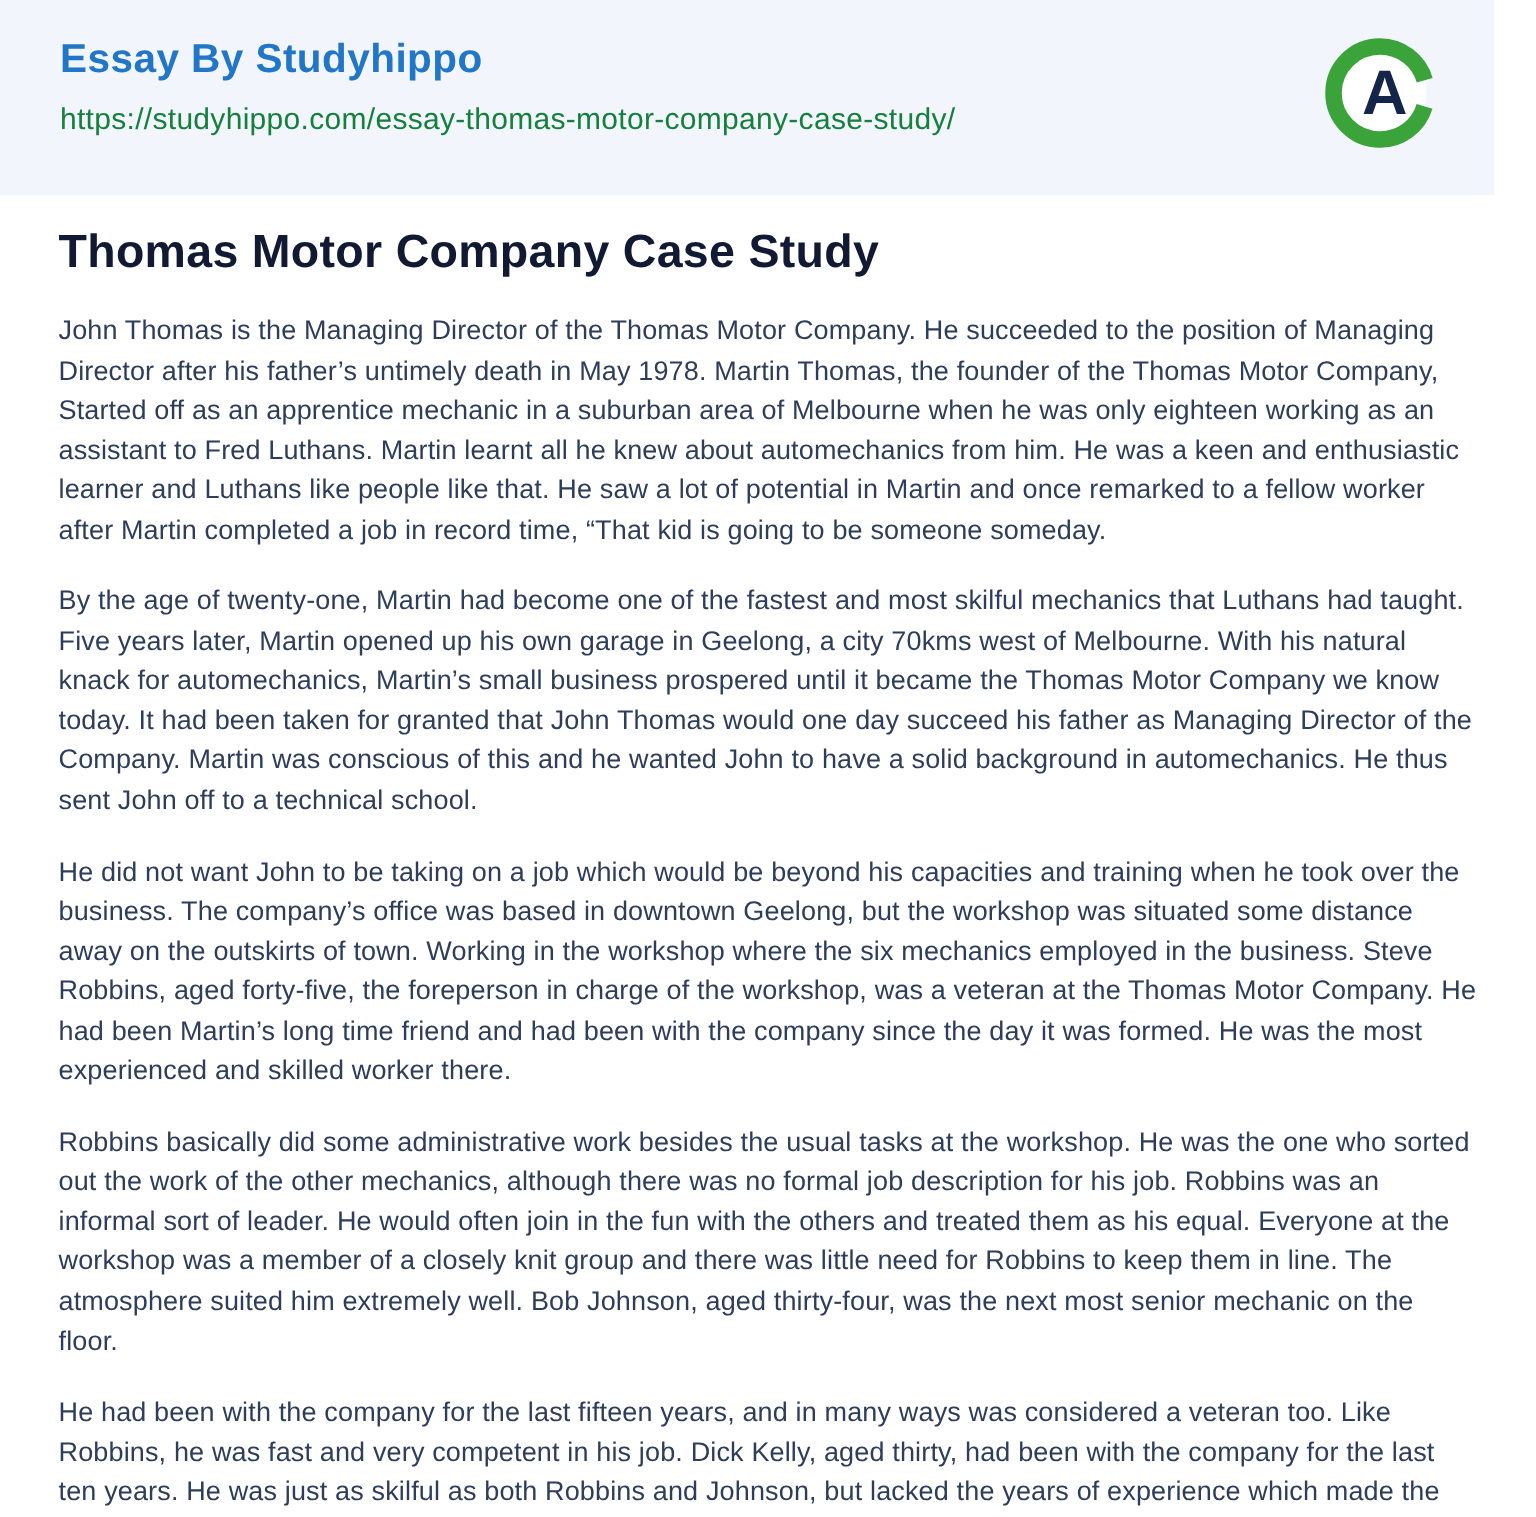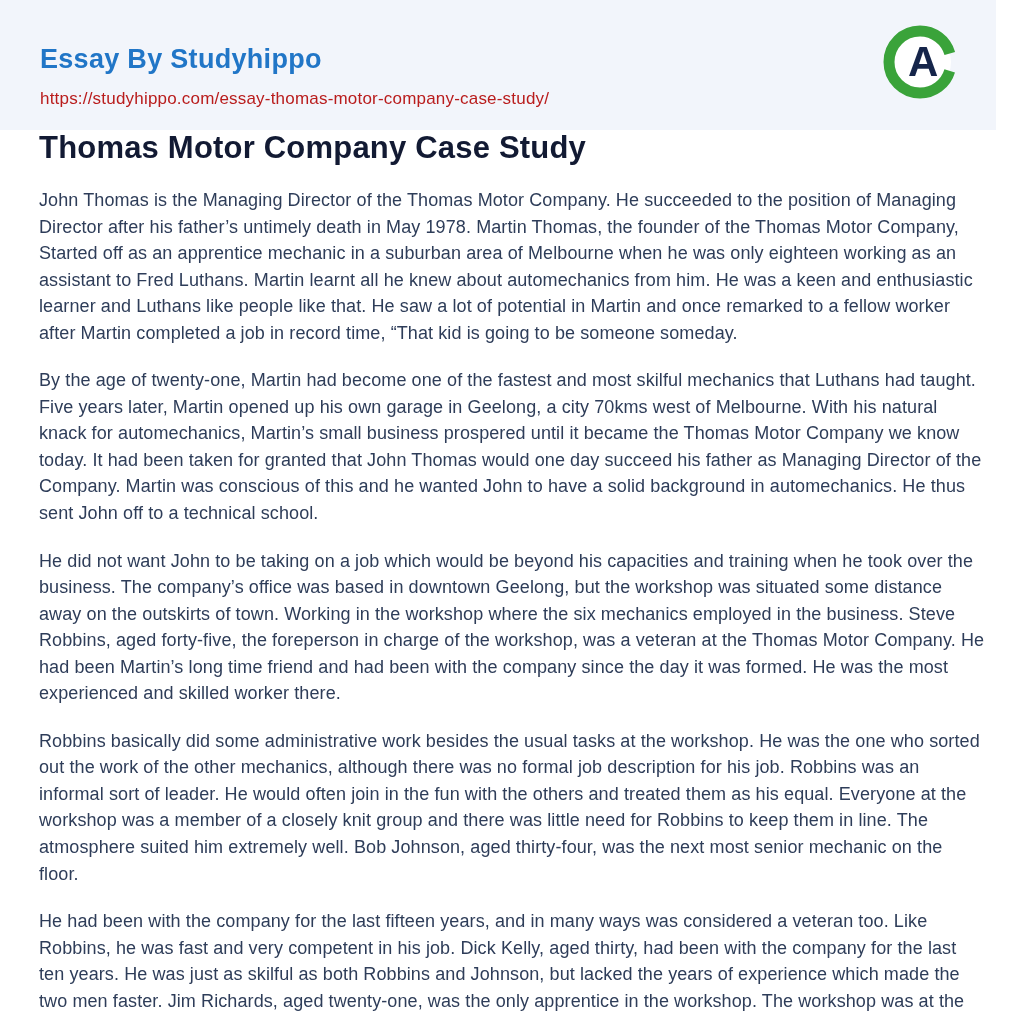--- a/index.html
+++ b/index.html
@@ -8,53 +8,54 @@
     background: #ffffff;
     font-family: "Liberation Sans", "DejaVu Sans", sans-serif;
   }
   body { min-height: 1011px; position: relative; }
 
   
   .site-header {
     background: #f2f5fb;
     width: 996px;
     height: 130px;
-    padding: 44px 40px 0 40px;
+    padding: 24px 40px 0 40px;
     position: relative;
   }
   .site-title {
     color: #2176c7;
     font-size: 27px;
     font-weight: 700;
     letter-spacing: 0.3px;
   }
   .essay-url {
     display: inline-block;
     margin-top: 14px;
-    color: #b91c1c;
-    font-size: 17px;
+    color: #15803d;
+    font-size: 20px;
     text-decoration: none;
     letter-spacing: 0.2px;
     cursor: pointer;
   }
   .logo-wrap {
     position: absolute;
     top: 24px;
     right: 38px;
     width: 76px;
     height: 76px;
     cursor: pointer;
   }
   .logo-wrap svg { display: block; }
 
   
   .article {
     padding: 0 39px;
   }
   .page-title {
+    margin-top: 20px;
     color: #121a33;
     font-size: 31px;
     font-weight: 700;
     letter-spacing: 0.2px;
   }
   .article p {
     margin-top: 21px;
     color: #2e3d59;
     font-size: 18px;
     line-height: 1.475;

